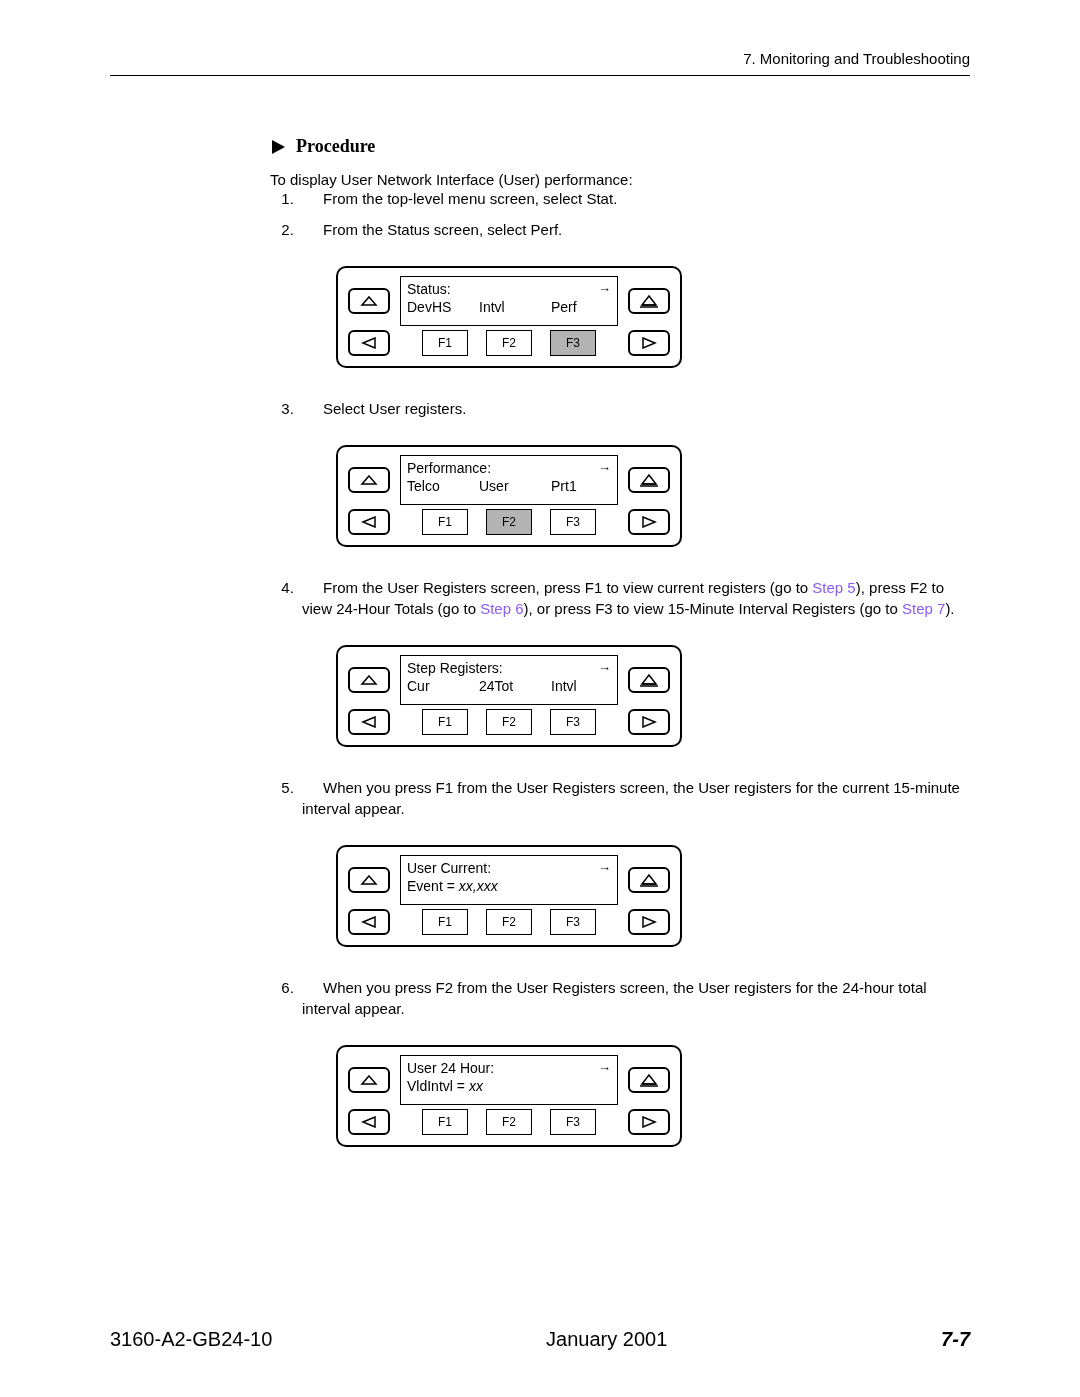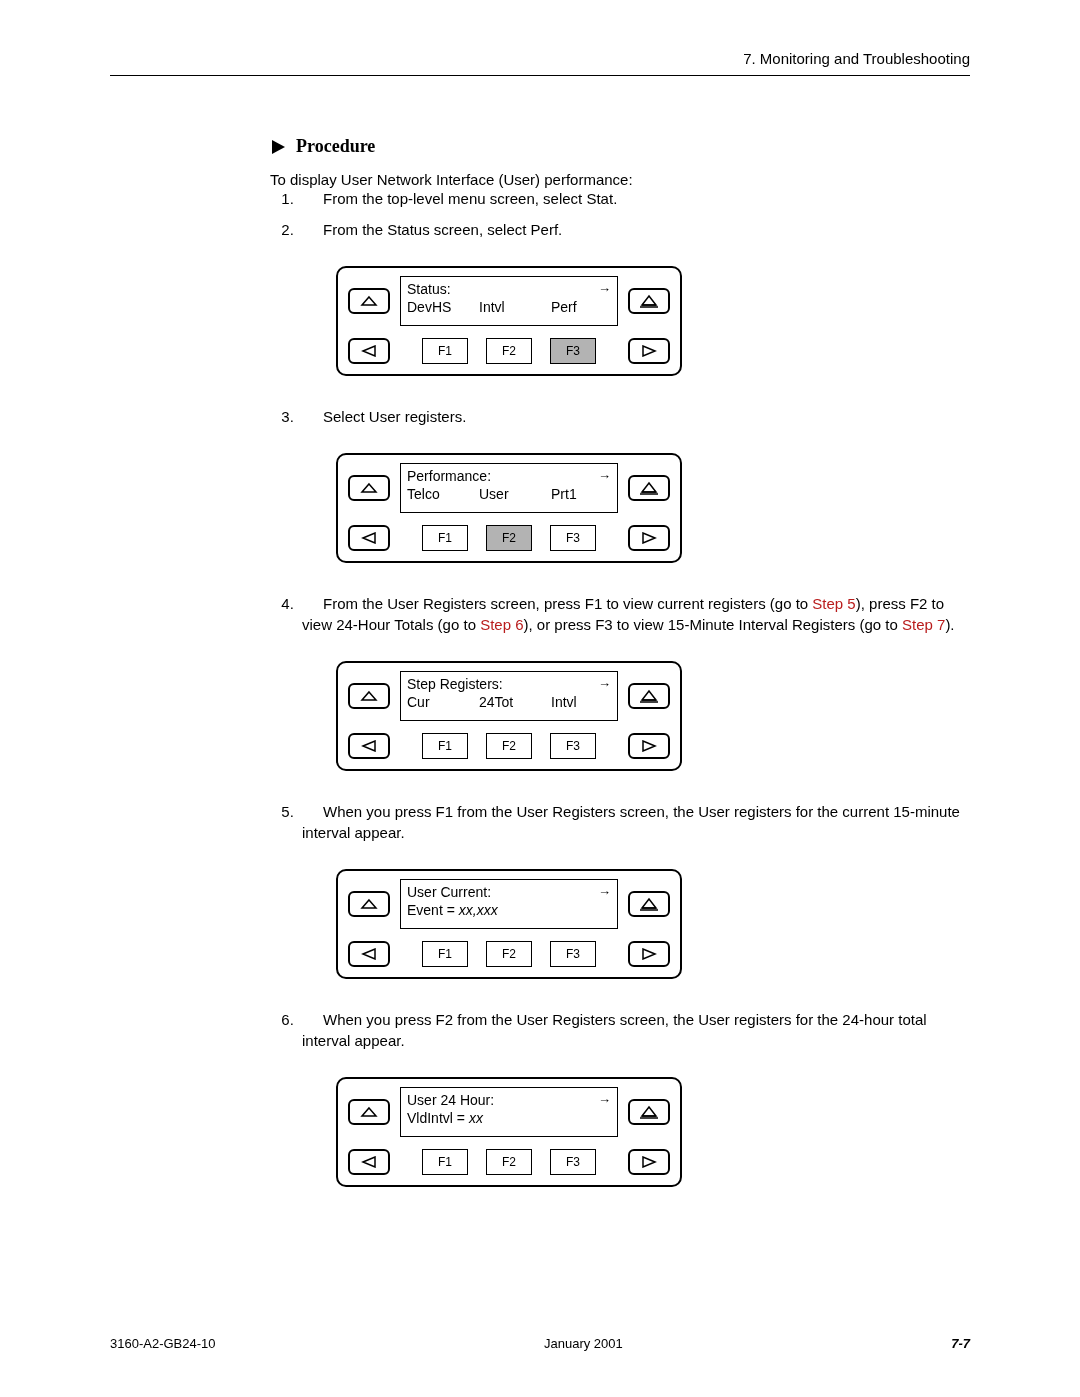--- a/index.html
+++ b/index.html
@@ -45,37 +45,37 @@
   ol.steps {
     margin: 0 0 0 160px;
     padding-left: 28px;
   }
   ol.steps > li {
     margin-bottom: 10px;
     padding-left: 4px;
     line-height: 1.4;
   }
   .step-body { display: inline; margin-left: 21px; }
-  .link { color: #b91c1c; }
+  .link { color: #8b5cf6; }
   .panel-wrap {
     margin: 26px 0 30px 34px;
   }
   .panel {
     border: 2.5px solid #000;
     border-radius: 10px;
     width: 346px;
     padding: 8px 10px 10px 10px;
     box-sizing: border-box;
   }
   .panel-row {
     display: flex;
     align-items: center;
     gap: 10px;
   }
-  .panel-row + .panel-row { margin-top: 12px; }
+  .panel-row + .panel-row { margin-top: 4px; }
   .nav-btn {
     width: 38px;
     height: 22px;
     border: 2px solid #000;
     border-radius: 6px;
     display: flex;
     align-items: center;
     justify-content: center;
     flex: none;
     background: #fff;
@@ -115,21 +115,21 @@
     background: #fff;
   }
   .fkey.selected { background: #b3b3b3; }
   .footer {
     position: absolute;
     left: 110px;
     right: 110px;
     bottom: 46px;
     display: flex;
     justify-content: space-between;
-    font-size: 13px;
+    font-size: 20px;
   }
   .footer .pn { font-weight: bold; font-style: italic; }
   .italic { font-style: italic; }
 </style>
 </head>
 <body>
 
 <div class="page">
 
   <div class="header-area">7. Monitoring and Troubleshooting</div>

